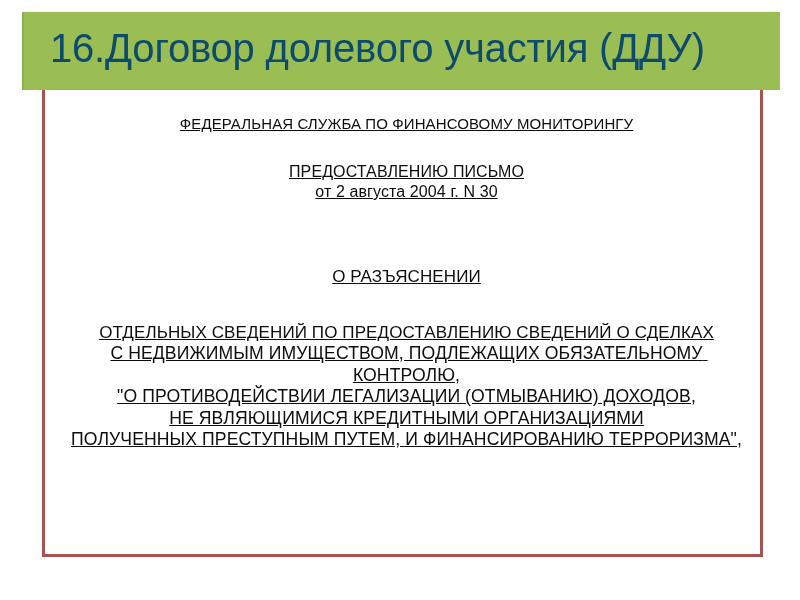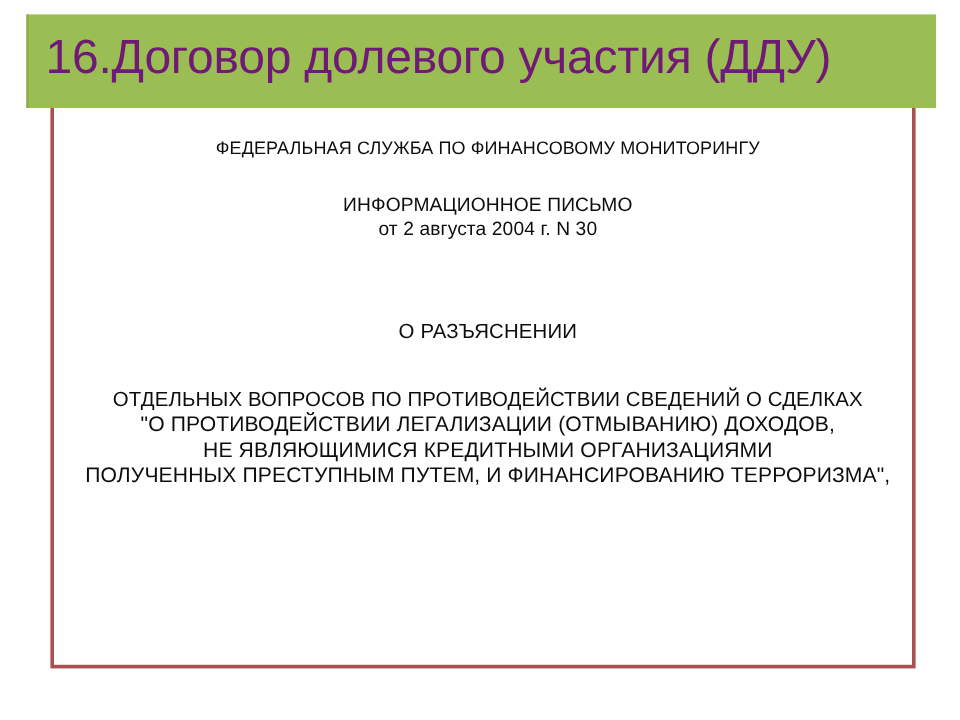--- a/index.html
+++ b/index.html
@@ -40,20 +40,21 @@
 
   #body-text {
     position: absolute;
     left: 0;
     top: 0;
     width: 100%;
     padding: 24px 8px 0 16px;
     box-sizing: border-box;
     text-align: center;
     color: #0d0d0d;
+    text-decoration: underline;
   }
 
   .line {
     display: block;
     text-align: center;
     white-space: pre-wrap;
     letter-spacing: 0.1px;
   }
 
   
@@ -79,48 +80,50 @@
     display: flex;
     align-items: center;
     overflow: hidden;
   }
 
   #title-text {
     display: block;
     width: 100%;
     padding: 0 6px 6px 14px;
     box-sizing: border-box;
-    color: #701a75;
+    color: #0c4a6e;
     font-size: 40px;
     line-height: 44px;
     font-weight: 400;
     white-space: nowrap;
     letter-spacing: -0.2px;
     text-align: left;
+    margin-left: 12px;
   }
 </style>
 </head>
 <body>
 
 <div id="slide">
 
   <div id="content-box">
     <div id="body-text">
 
       <span class="line sz-s">ФЕДЕРАЛЬНАЯ СЛУЖБА ПО ФИНАНСОВОМУ МОНИТОРИНГУ</span>
 
       <span class="spacer gap-lg"></span>
 
-      <span class="line sz-m">ИНФОРМАЦИОННОЕ ПИСЬМО</span>
+      <span class="line sz-m">ПРЕДОСТАВЛЕНИЮ ПИСЬМО</span>
       <span class="line sz-m">от 2 августа 2004 г. N 30</span>
 
       <span class="spacer gap-lg"></span>
 
       <span class="line sz-l">О РАЗЪЯСНЕНИИ</span>
-      <span class="line sz-l">ОТДЕЛЬНЫХ ВОПРОСОВ ПО ПРОТИВОДЕЙСТВИИ СВЕДЕНИЙ О СДЕЛКАХ</span>
+      <span class="line sz-l">ОТДЕЛЬНЫХ СВЕДЕНИЙ ПО ПРЕДОСТАВЛЕНИЮ СВЕДЕНИЙ О СДЕЛКАХ</span>
+      <span class="line sz-xl">С НЕДВИЖИМЫМ ИМУЩЕСТВОМ, ПОДЛЕЖАЩИХ ОБЯЗАТЕЛЬНОМУ КОНТРОЛЮ,</span>
       <span class="line sz-xl">"О ПРОТИВОДЕЙСТВИИ ЛЕГАЛИЗАЦИИ (ОТМЫВАНИЮ) ДОХОДОВ,</span>
       <span class="line sz-xl">НЕ ЯВЛЯЮЩИМИСЯ КРЕДИТНЫМИ ОРГАНИЗАЦИЯМИ</span>
       <span class="line sz-xl">ПОЛУЧЕННЫХ ПРЕСТУПНЫМ ПУТЕМ, И ФИНАНСИРОВАНИЮ ТЕРРОРИЗМА",</span>
 
     </div>
   </div>
 
   <div id="title-banner">
     <span id="title-text">16.Договор долевого участия (ДДУ)</span>
   </div>

